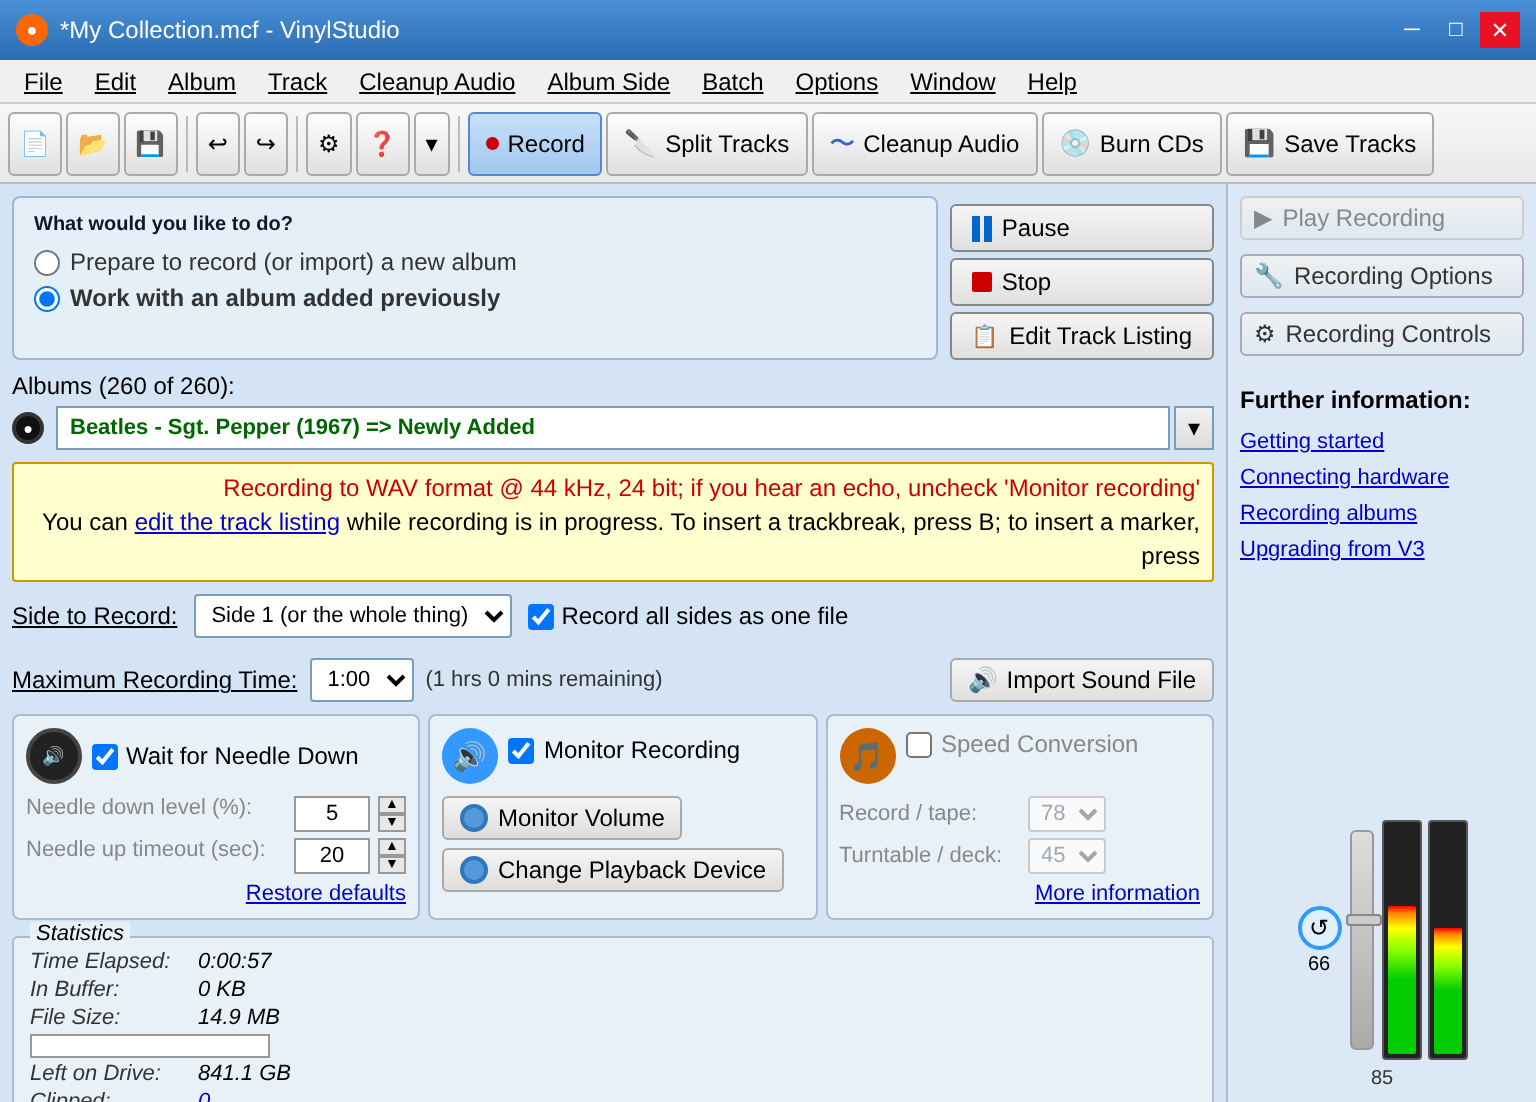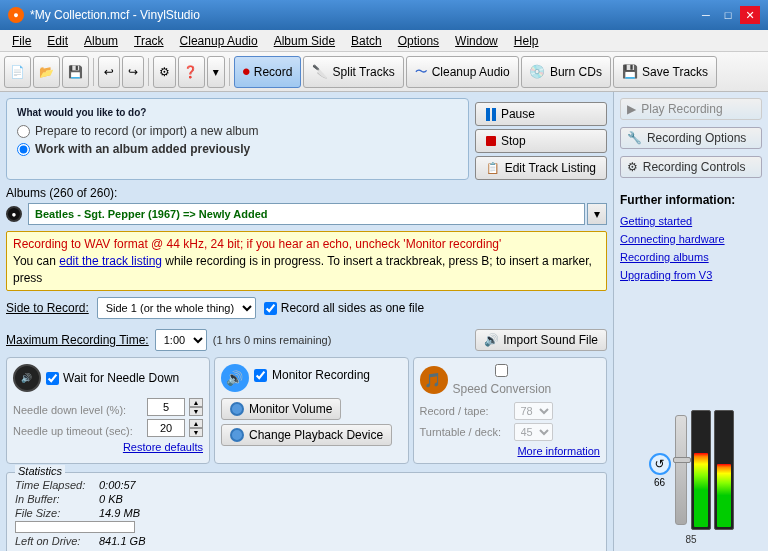--- a/index.html
+++ b/index.html
@@ -37,21 +37,21 @@
     .action-btn.pause { border-color: #888; }
     .action-btn.stop { border-color: #888; }
     .action-btn.edit { border-color: #888; }
 
     
     .albums-label { font-size: 12px; margin-bottom: 3px; color: #000; }
     .albums-dropdown { display: flex; align-items: center; gap: 2px; }
     .album-arrow { width: 20px; height: 22px; border: 1px solid #7a9db8; background: linear-gradient(to bottom, #f0f0f0, #ddd); display: flex; align-items: center; justify-content: center; cursor: pointer; }
 
     
-    .info-bar { background: #ffffd0; border: 1px solid #cc9900; border-radius: 2px; padding: 4px 6px; font-size: 11px; color: #cc0000; line-height: 1.4; }
+    .info-bar { background: #ffffd0; border: 1px solid #cc9900; border-radius: 2px; padding: 4px 6px; font-size: 11px; color: #cc0000; line-height: 1.4; text-align: right; }
     .info-bar a { color: #0000cc; text-decoration: underline; cursor: pointer; }
 
     
     .side-row { display: flex; align-items: center; gap: 8px; flex-wrap: wrap; }
     .side-label { font-size: 12px; color: #000; }
     .side-select { height: 22px; border: 1px solid #7a9db8; background: white; padding: 0 4px; border-radius: 2px; font-size: 11px; }
     .checkbox-item { display: flex; align-items: center; gap: 4px; font-size: 11px; color: #000; }
 
     
     .time-row { display: flex; align-items: center; gap: 6px; margin-top: 4px; }
@@ -60,34 +60,34 @@
     .time-info { font-size: 11px; color: #333; }
     .import-btn { display: flex; align-items: center; gap: 4px; padding: 3px 8px; border: 1px solid #aaa; background: linear-gradient(to bottom, #f5f5f5, #e0e0e0); border-radius: 3px; cursor: pointer; font-size: 11px; margin-left: auto; }
 
     
     .bottom-panels { display: flex; gap: 4px; }
     .bottom-panel { flex: 1; border: 1px solid #aabbcc; border-radius: 4px; background: #e8f0f8; padding: 6px; }
 
     
     .panel-title { display: flex; align-items: center; gap: 5px; margin-bottom: 6px; }
     .panel-icon { width: 28px; height: 28px; border-radius: 50%; border: 2px solid #444; background: #222; display: flex; align-items: center; justify-content: center; color: white; font-size: 10px; }
-    .field-row { display: flex; align-items: flex-end; gap: 4px; margin-bottom: 3px; }
+    .field-row { display: flex; align-items: flex-start; gap: 4px; margin-bottom: 3px; }
     .field-label { font-size: 11px; color: #333; min-width: 130px; }
     .field-label.disabled { color: #888; }
     .spinner-input { width: 38px; height: 18px; border: 1px solid #999; background: white; text-align: center; font-size: 11px; }
     .spinner-btns { display: flex; flex-direction: column; }
     .spinner-btn { width: 14px; height: 9px; border: 1px solid #999; background: #e8e8e8; cursor: pointer; display: flex; align-items: center; justify-content: center; font-size: 7px; line-height: 1; }
     .restore-link { color: #0000cc; text-decoration: underline; cursor: pointer; font-size: 11px; text-align: right; display: block; margin-top: 4px; }
 
     
     .monitor-check { display: flex; align-items: center; gap: 5px; margin-bottom: 6px; font-size: 12px; }
     .monitor-btn { display: flex; align-items: center; gap: 5px; padding: 3px 8px; border: 1px solid #aaa; background: linear-gradient(to bottom, #f5f5f5, #ddd); border-radius: 3px; cursor: pointer; font-size: 11px; margin-bottom: 4px; }
 
     
-    .speed-check { display: flex; align-items: center; gap: 5px; margin-bottom: 0; font-size: 12px; color: #888; flex-direction: column; }
+    .speed-check { display: flex; align-items: center; gap: 5px; margin-bottom: 12px; font-size: 12px; color: #888; }
     .speed-row { display: flex; align-items: center; gap: 4px; margin-bottom: 3px; }
     .speed-label { font-size: 11px; color: #888; min-width: 90px; }
     .speed-select { height: 18px; border: 1px solid #bbb; background: white; padding: 0 2px; border-radius: 2px; font-size: 11px; color: #888; }
     .more-info-link { color: #0000cc; text-decoration: underline; cursor: pointer; font-size: 11px; text-align: right; display: block; margin-top: 4px; }
     .stat-row { display: flex; align-items: center; gap: 4px; }
     .stat-label { font-size: 11px; color: #333; min-width: 80px; }
     .stat-value { font-size: 11px; color: #000; }
     .stat-value.blue { color: #0000cc; }
     .progress-bar { width: 120px; height: 12px; border: 1px solid #999; background: white; }
 

